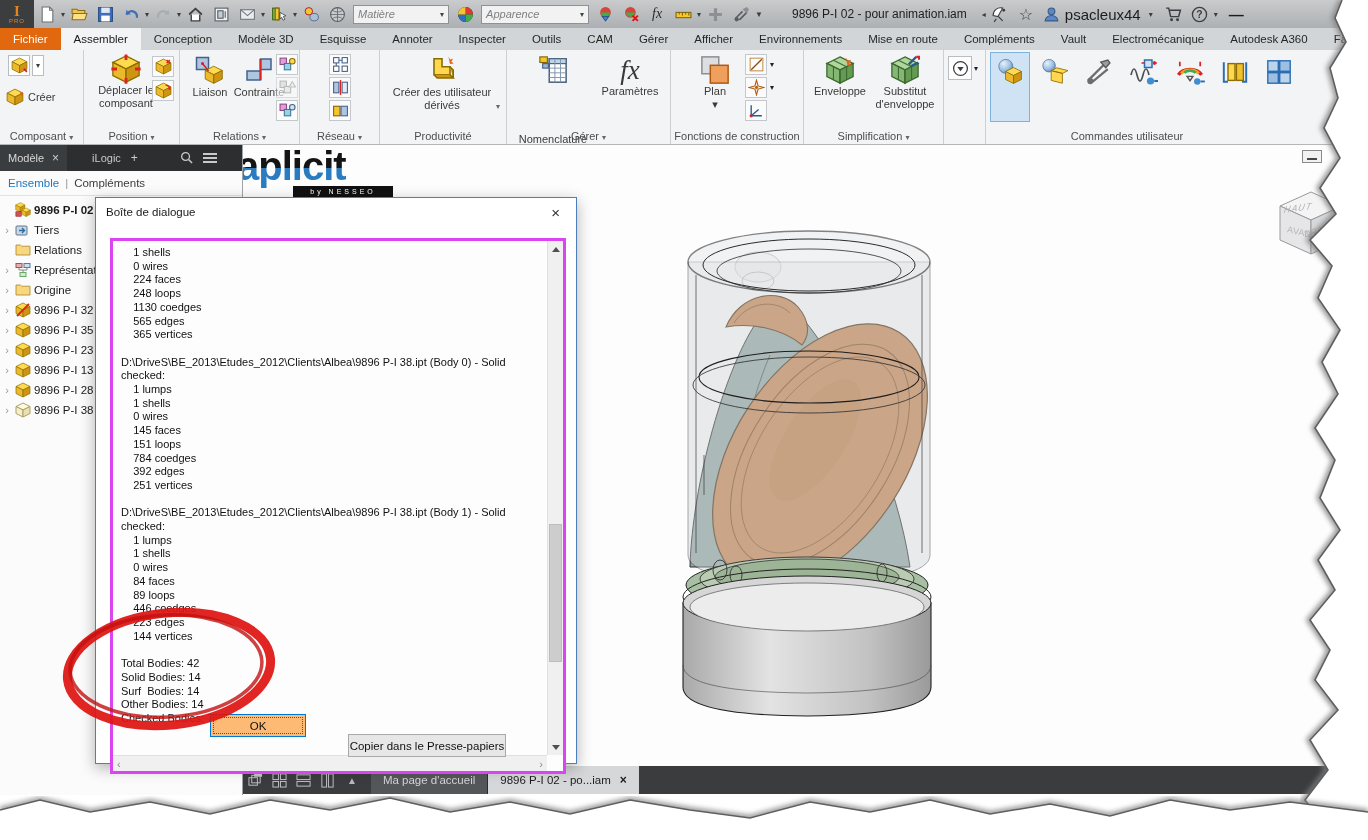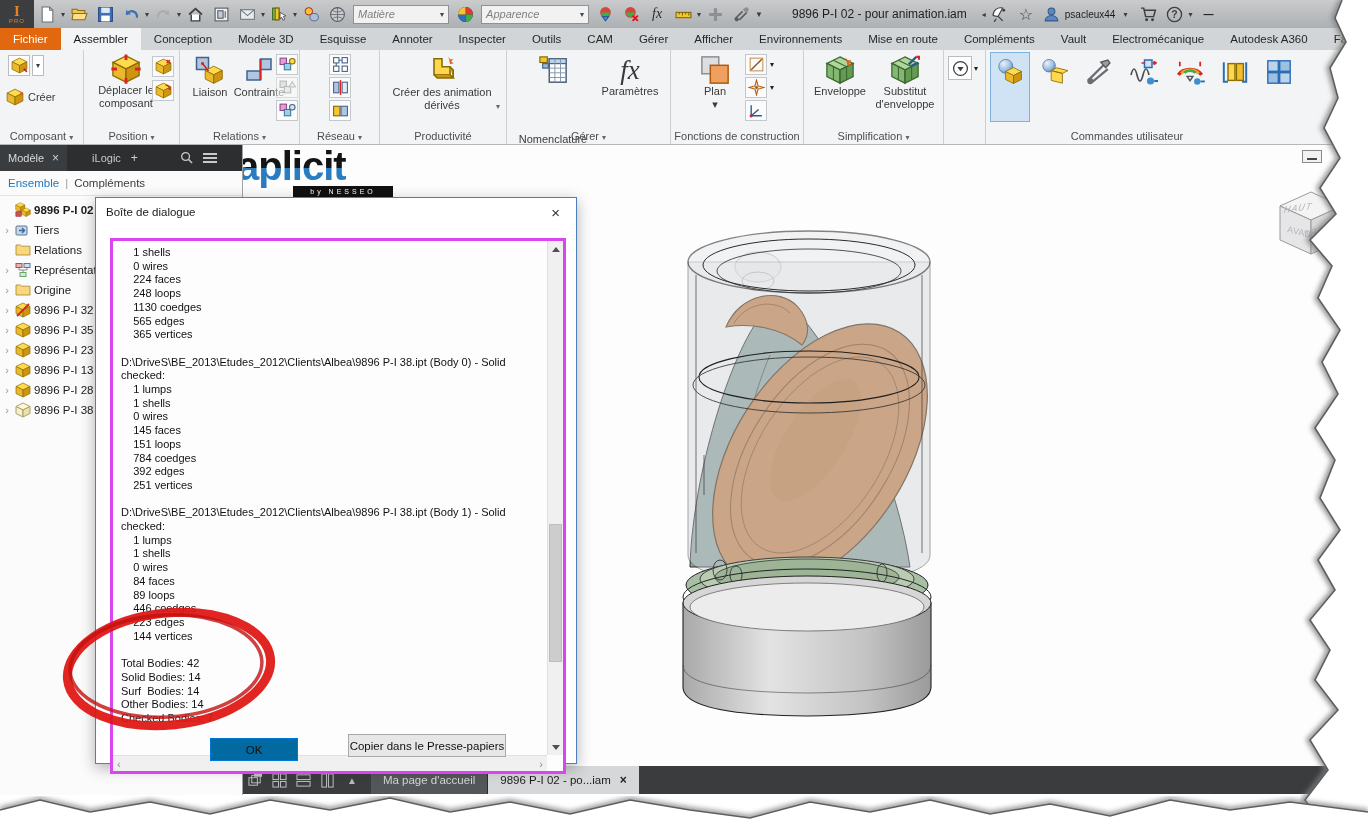--- a/index.html
+++ b/index.html
@@ -12,21 +12,21 @@
   #appbtn{width:34px;height:28px;background:#3b3d3e;color:#e8821e;display:flex;flex-direction:column;align-items:center;justify-content:center;flex:0 0 34px;}
   #appbtn .big-i{font-family:"Liberation Serif",serif;font-weight:bold;font-size:15px;line-height:13px;}
   #appbtn .pro{font-size:6px;letter-spacing:1px;color:#e8821e;}
   .qat-ic{width:22px;height:20px;margin:0 2px;display:flex;align-items:center;justify-content:center;flex:0 0 auto;}
   .qat-ic svg{width:17px;height:17px;}
   .dd-arrow{font-size:8px;color:#3c3c3c;margin:0 1px;flex:0 0 auto;}
   .combo{height:19px;background:#f2f2f2;border:1px solid #8e9296;display:flex;align-items:center;padding:0 4px;color:#7f7f7f;font-style:italic;margin:0 3px;}
   .combo .cval{flex:1;}
   .combo .carr{font-size:8px;color:#444;font-style:normal;}
   #doc-title{color:#1d1d1d;font-size:12px;margin:0 14px 0 28px;white-space:nowrap;}
-  .tb-txt{color:#1d1d1d;font-size:10px;}
+  .tb-txt{color:#1d1d1d;font-size:15px;}
 
   
   #tabrow{left:0;top:28px;width:1368px;height:22px;background:#d2d5d7;display:flex;align-items:stretch;z-index:5;}
   .rtab{padding:0 13px;display:flex;align-items:center;font-size:11.5px;color:#262626;white-space:nowrap;}
   .rtab.file{background:#e2680f;color:#fff;}
   .rtab.active{background:#f3f4f5;color:#1a1a1a;}
 
   
   #ribbon{left:0;top:50px;width:1368px;height:95px;background:#f3f4f5;border-bottom:1px solid #b4b7ba;display:flex;z-index:5;}
   .panel{position:relative;height:94px;border-right:1px solid #ccd0d3;flex:0 0 auto;}
@@ -77,21 +77,21 @@
   #dlg-title{height:28px;display:flex;align-items:center;padding:0 10px;color:#1a1a1a;font-size:11.5px;}
   #dlg-close{margin-left:auto;font-size:15px;color:#333;line-height:15px;padding:2px 6px;}
   #listbox{position:absolute;left:14px;top:40px;width:456px;height:536px;background:#fdfdfd;border:3px solid #d946ef;}
   #listtext{position:absolute;left:8px;top:5px;right:20px;bottom:20px;white-space:pre;font-family:"Liberation Sans",sans-serif;font-size:11px;line-height:13.7px;color:#111;overflow:hidden;}
   .vscroll{position:absolute;right:0;top:0;bottom:16px;width:16px;background:#f0f0f0;border-left:1px solid #e0e0e0;}
   .varrow{position:absolute;left:0;width:16px;height:16px;display:flex;align-items:center;justify-content:center;}
   .tri-up{width:0;height:0;border-left:4px solid transparent;border-right:4px solid transparent;border-bottom:5px solid #505050;}
   .tri-dn{width:0;height:0;border-left:4px solid transparent;border-right:4px solid transparent;border-top:5px solid #505050;}
   .vthumb{position:absolute;left:1px;width:13px;top:55%;height:27%;background:#cdcdcd;border:1px solid #bdbdbd;}
   .hscroll{position:absolute;left:0;right:16px;bottom:0;height:16px;background:#f0f0f0;border-top:1px solid #e0e0e0;display:flex;align-items:center;justify-content:space-between;padding:0 4px;color:#8a8a8a;font-size:11px;}
-  #dlg-ok{position:absolute;left:114px;top:540px;width:88px;height:23px;background:#0369a1;border:1px solid #0078d7;outline:1px dotted #555;outline-offset:-4px;display:flex;align-items:center;justify-content:center;font-size:11.5px;color:#111;}
+  #dlg-ok{position:absolute;left:114px;top:516px;width:96px;height:23px;background:#fdba74;border:1px solid #0078d7;outline:1px dotted #555;outline-offset:-4px;display:flex;align-items:center;justify-content:center;font-size:11.5px;color:#111;}
   #dlg-copy{position:absolute;left:252px;top:536px;width:158px;height:23px;background:#e7e7e7;border:1px solid #a9a9a9;display:flex;align-items:center;justify-content:center;font-size:11.5px;color:#111;}
 
   #annotation{left:52px;top:592px;width:235px;height:158px;z-index:60;pointer-events:none;}
 
   
   #docbar{left:243px;top:766px;width:1105px;height:28px;background:#3a3c3e;display:flex;align-items:center;z-index:40;}
   .dbic{width:20px;height:18px;margin:0 2px;display:flex;align-items:center;justify-content:center;}
   .dbic svg{width:15px;height:15px;}
   #db-up{color:#b9b9b9;font-size:10px;margin:0 8px;}
   .dtab{height:28px;display:flex;align-items:center;padding:0 12px;font-size:11.5px;white-space:nowrap;}
@@ -460,21 +460,21 @@
     <div class="ptitle"><span>Réseau</span> <span class="pa">▾</span></div>
   </div>
 
   <div class="panel" style="width:127px;">
     <div class="bigbtn" style="left:6px;top:4px;width:112px;">
       <svg viewBox="0 0 20 20" style="width:32px;height:32px;">
           <path d="M5,3 v10 h10 v-5 h-5 v-5 Z" fill="#ffd84f" stroke="#8a6d00"></path>
           <path d="M5,13 l2,2 h10 l-2,-2 M15,8 l2,2 v5" fill="#cf9512" stroke="#8a6d00"></path>
           <path d="M14,1.5 l1,2 2,-0.5 -1.2,1.7 1.5,1.3 -2.3,0.2" fill="#e8621a"></path>
         </svg>
-      <span>Créer des animation dérivés</span>
+      <span>Créer des utilisateur dérivés</span>
     </div>
     <span class="pa abs" style="left:116px;top:52px;font-size:8px;color:#666;">▾</span>
     <div class="ptitle"><span>Productivité</span></div>
   </div>
 
   <div class="panel" style="width:164px;">
     <div class="bigbtn" style="left:6px;top:5px;width:80px;gap:48px;">
       <svg viewBox="0 0 16 16">
           <use href="#sym-table"></use>
         </svg>

